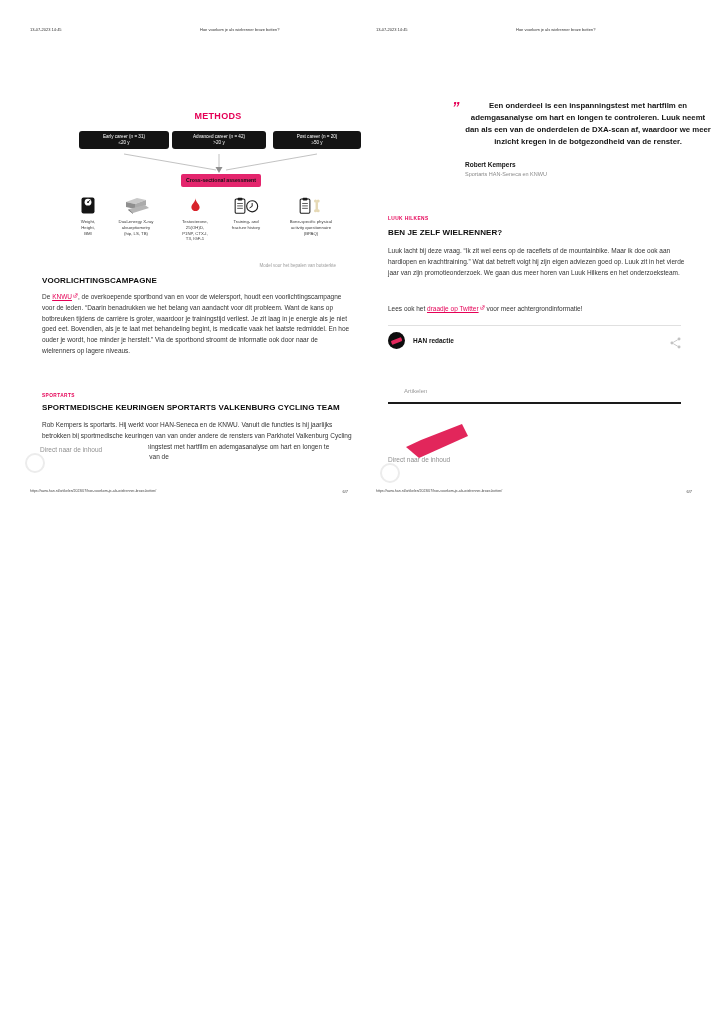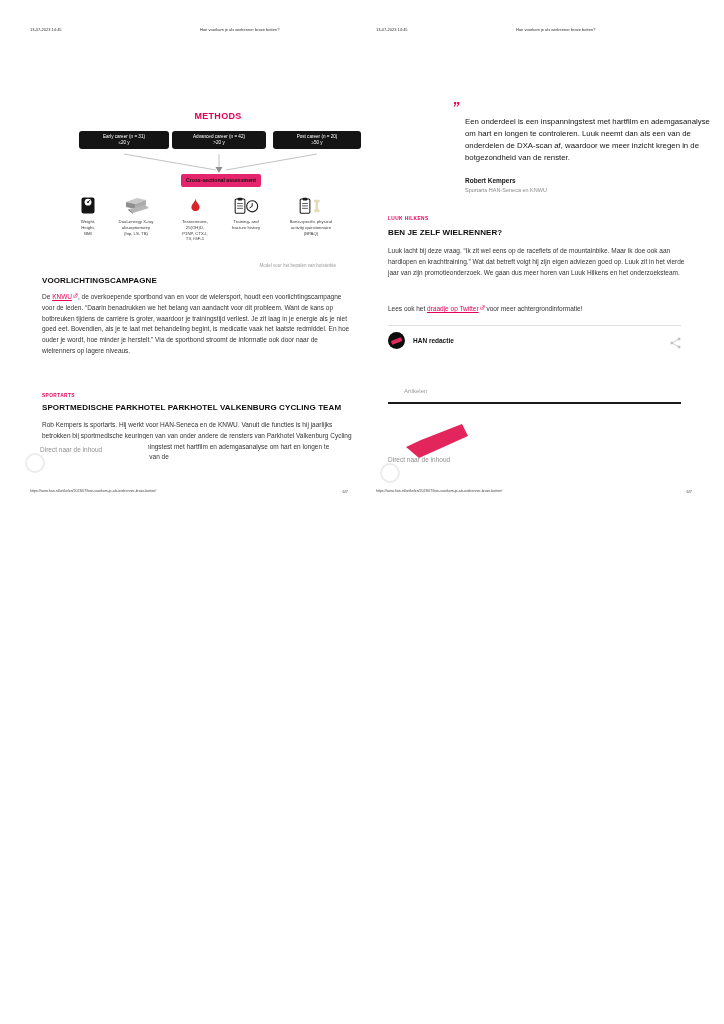--- a/index.html
+++ b/index.html
@@ -70,21 +70,21 @@
   .skip-text-plain{position:absolute;font-size:6.5px;color:#8f8f8f;}
   .focus-ring{position:absolute;width:20px;height:20px;border:2px solid #ececec;border-radius:50%;box-sizing:border-box;}
   .page-left .focus-ring{left:-5px;top:453px;}
   .page-right .focus-ring{left:4px;top:463px;}
   .page-right .skip-text-plain{left:12px;top:456px;}
 
   
   .quote-block{position:absolute;top:84px;left:36px;width:262px;}
   .q-mark{position:absolute;left:0;top:1px;font-size:15px;font-weight:bold;font-style:italic;
     color:var(--brand-pink,#e50056);line-height:12px;}
-  .q-text{margin:16px 0 0 13px;font-size:7.8px;line-height:12px;font-weight:normal;color:#141414;width:246px;}
+  .q-text{margin:0 0 0 13px;font-size:7.8px;line-height:12px;font-weight:bold;color:#141414;width:246px;text-align:center;}
   .q-author{margin:13px 0 0 13px;font-size:6.5px;font-weight:bold;color:#141414;}
   .q-role{margin:3px 0 0 13px;font-size:5.5px;color:#8a8a8a;}
 
   .label-luuk{top:216px;}
   .h2-wielrenner{top:228px;}
   .para-wielrenner{top:246px;width:298px;}
   .read-more{top:303px;width:298px;}
 
   .divider{position:absolute;top:325px;left:12px;width:293px;height:1px;background:#e0e0e0;}
   .author-card{position:absolute;top:332px;left:12px;width:293px;height:18px;}
@@ -215,21 +215,21 @@
   </figure>
 
   <h2 class="sec-heading h1-campagne">VOORLICHTINGSCAMPAGNE</h2>
 
   <p class="body-para para-campagne"><span>De </span><a class="inline-link"><span>KNWU</span><span class="ext-icon"><svg width="5" height="5" viewBox="0 0 10 10">
             <path d="M1.5 3.5 V8.5 H6.5 V5.5" fill="none" stroke="currentColor" stroke-width="1.1"></path>
             <path d="M4.5 1.5 H8.5 V5.5 M8.5 1.5 L4 6" fill="none" stroke="currentColor" stroke-width="1.1"></path>
           </svg></span></a><span>, de overkoepende sportbond van en voor de wielersport, houdt een voorlichtingscampagne voor de leden. “Daarin benadrukken we het belang van aandacht voor dit probleem. Want de kans op botbreuken tijdens de carrière is groter, waardoor je trainingstijd verliest. Je zit laag in je energie als je niet goed eet. Bovendien, als je te laat met behandeling begint, is medicatie vaak het laatste redmiddel. En hoe ouder je wordt, hoe minder je herstelt.” Via de sportbond stroomt de informatie ook door naar de wielrenners op lagere niveaus.</span></p>
 
   <div class="sec-label label-sportarts">SPORTARTS</div>
-  <h2 class="sec-heading h2-keuringen">SPORTMEDISCHE PARKHOTEL PARKHOTEL VALKENBURG CYCLING TEAM</h2>
+  <h2 class="sec-heading h2-keuringen">SPORTMEDISCHE KEURINGEN SPORTARTS VALKENBURG CYCLING TEAM</h2>
   <p class="body-para para-keuringen">Rob Kempers is sportarts. Hij werkt voor HAN-Seneca en de KNWU. Vanuit die functies is hij jaarlijks betrokken bij sportmedische keuringen van van onder andere de rensters van Parkhotel Valkenburg Cycling Team. “Een onderdeel is een inspanningstest met hartfilm en ademgasanalyse om hart en longen te controleren. Luuk neemt dan als een van de</p>
 
   <div class="skip-overlay">
     <span class="skip-text">Direct naar de inhoud</span>
   </div>
   <span class="focus-ring"></span>
 
   <footer class="page-footer">
     <span class="ftr-url">https://www.han.nl/artikelen/2023/07/hoe-voorkom-je-als-wielrenner-broze-botten/</span>
     <span class="ftr-num">6/7</span>

